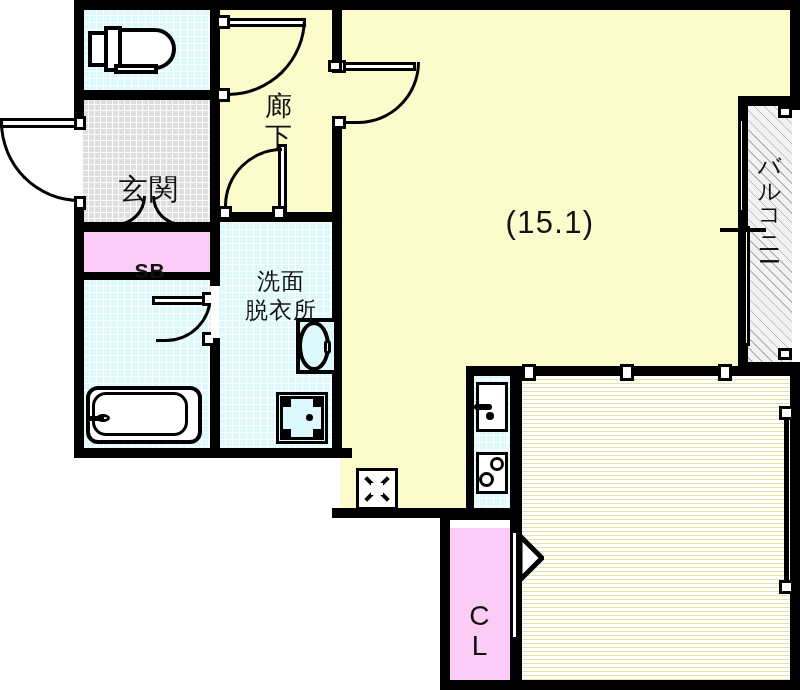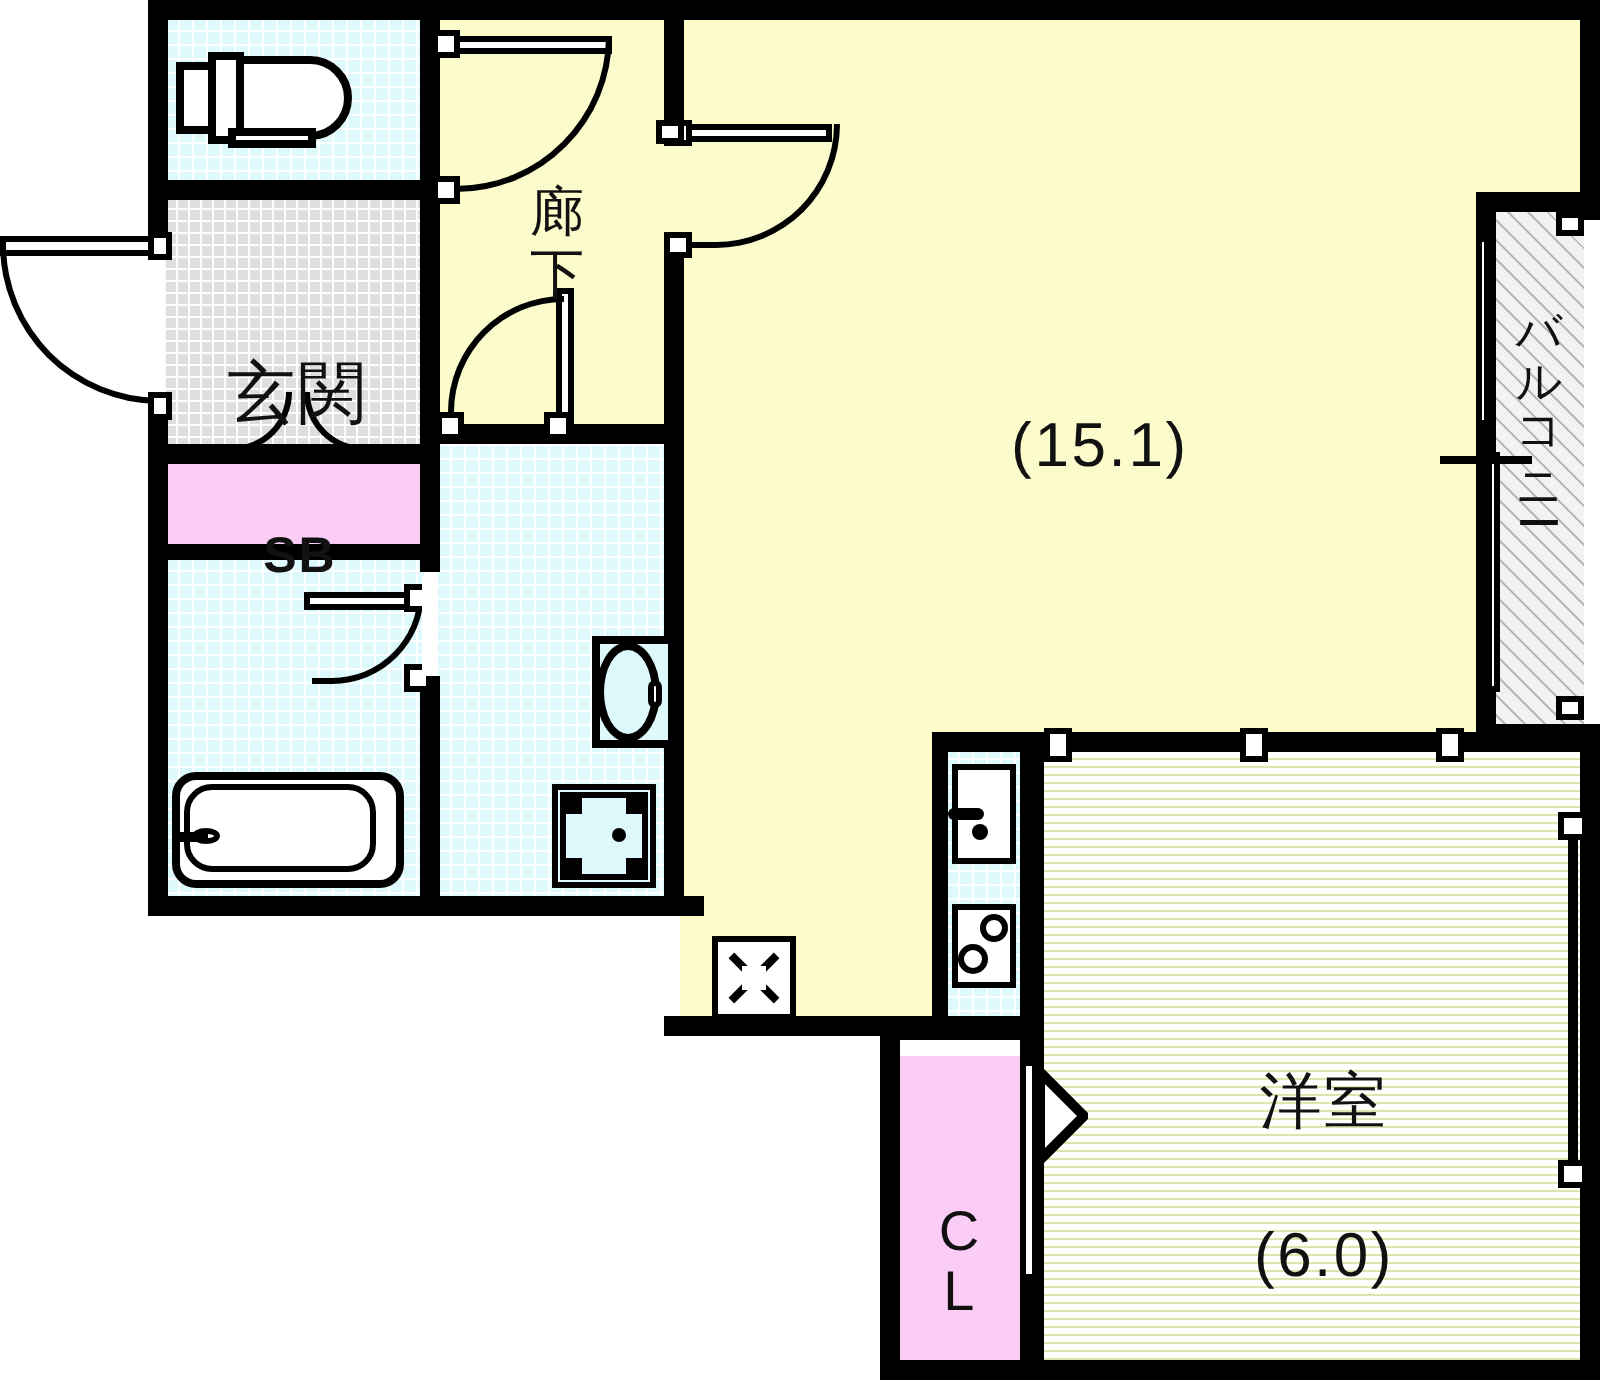--- a/index.html
+++ b/index.html
@@ -283,39 +283,39 @@
   </div>
 
   <div class="abs" style="left:328px;top:60px;width:14px;height:12px;">
     <div class="fx thin" style="left:0;top:0;width:14px;height:12px;"></div>
   </div>
 
   <div class="label" style="left:440px;top:162px;width:220px;font-size:33px;font-weight:700;">
     <div style="font-weight:400;font-size:31px;margin-top:4px;">(15.1)</div>
   </div>
 
-  <div class="label" style="left:562px;top:496px;width:200px;font-size:31px;font-weight:400;">
-    <div>洋室</div>
-    <div style="margin-top:4px;">(6.0)</div>
-  </div>
 
   <div class="label" style="left:248px;top:60px;width:62px;font-size:27px;line-height:1.15;">
     <span>廊
 下</span>
   </div>
 
-  <div class="label" style="left:104px;top:138px;width:90px;font-size:34px;font-family:Liberation Serif, serif;">
+  <div class="label" style="left:104px;top:138px;width:90px;font-size:29px;">
     <span>玄関</span>
   </div>
 
-  <div class="label" style="left:104px;top:234px;width:92px;font-size:25px;font-weight:700;">
+  <div class="label" style="left:104px;top:234px;width:92px;font-size:21px;font-weight:700;">
     <span>SB</span>
   </div>
 
 
+  <div class="label" style="left:228px;top:238px;width:106px;font-size:23px;line-height:1.25;">
+    <span>洗面
+脱衣所</span>
+  </div>
 
   <div class="label" style="left:456px;top:572px;width:48px;font-size:28px;line-height:1.05;">
     <span>C
 L</span>
   </div>
 
   <div class="vlabel" style="left:752px;top:140px;width:34px;font-size:23px;">
     <span>バルコニー</span>
   </div>
 

